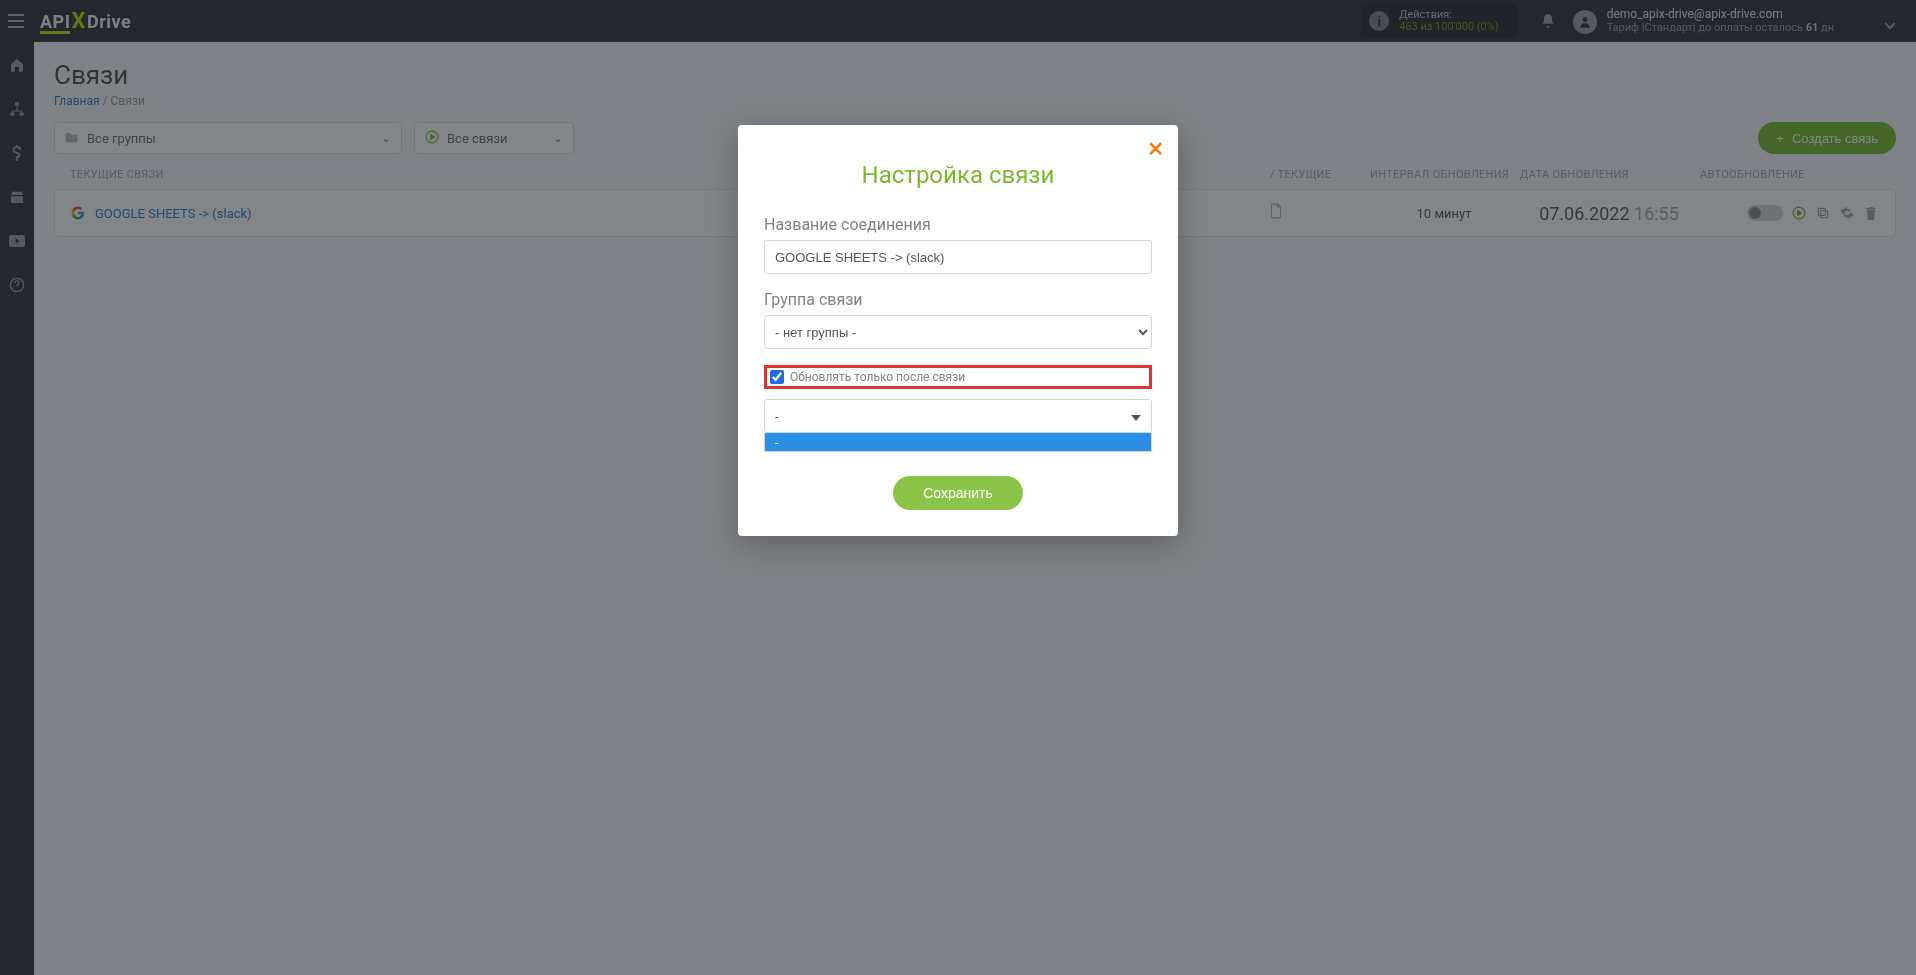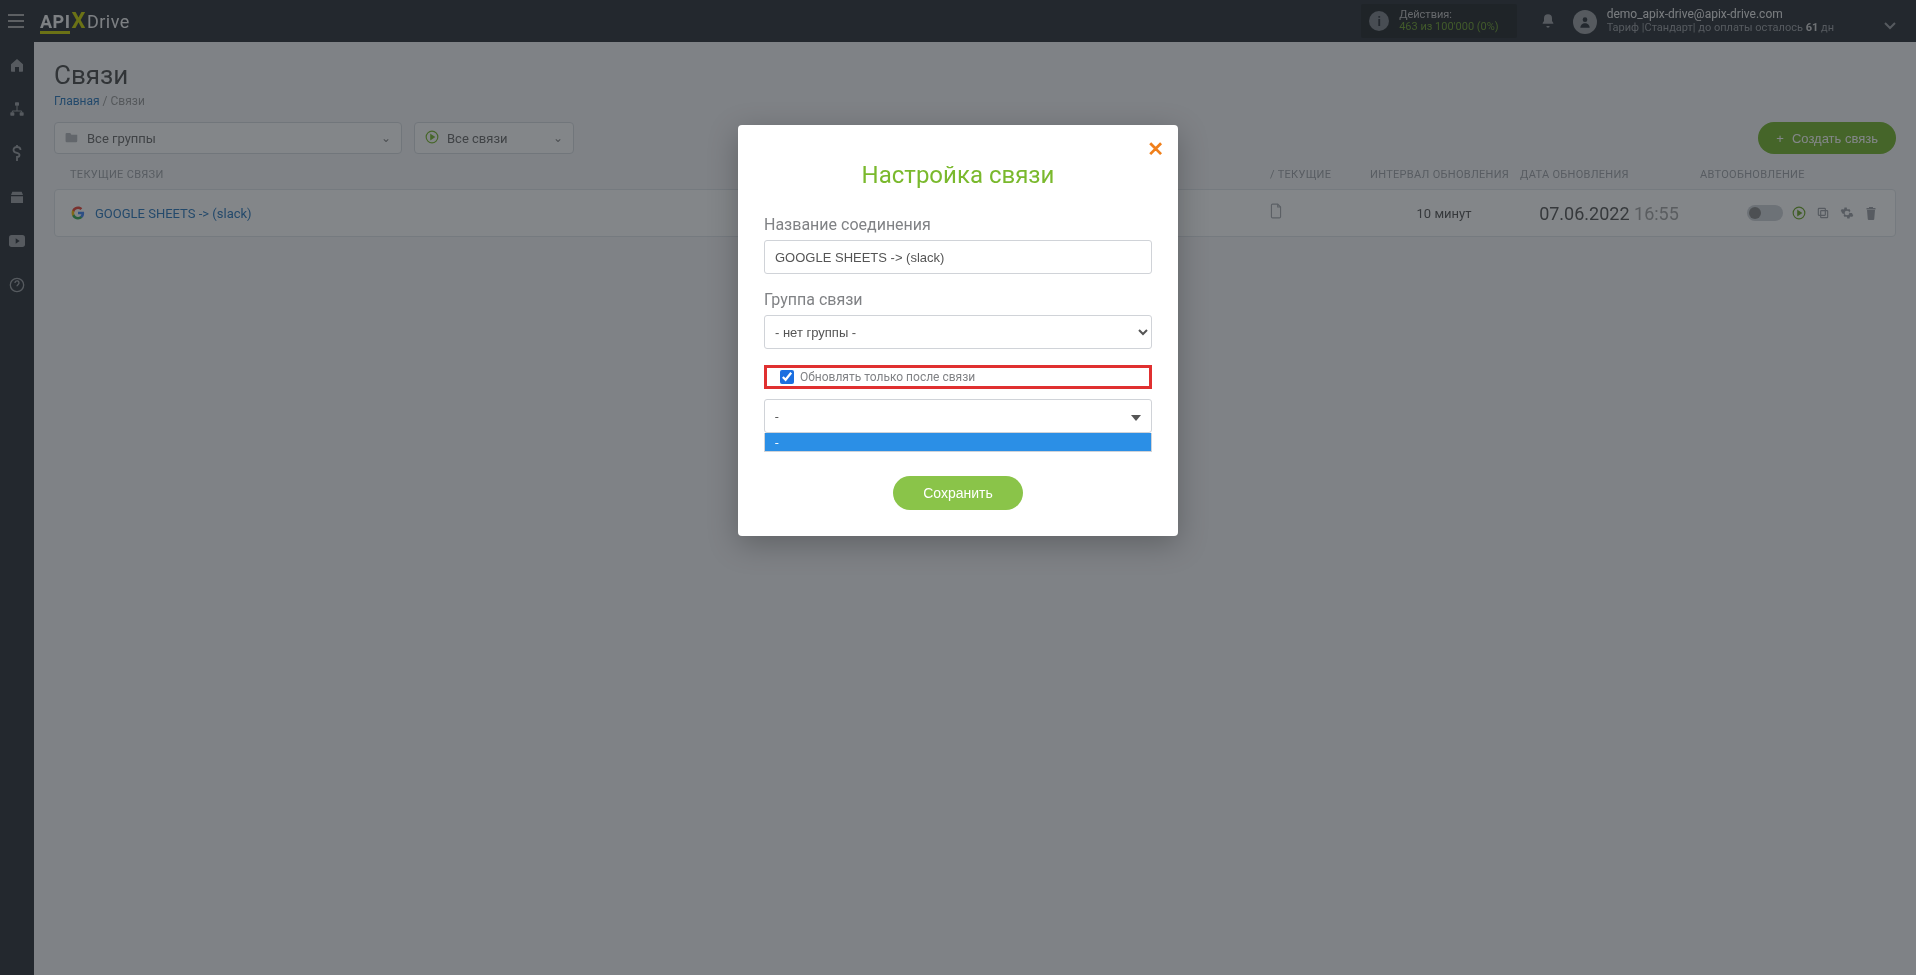--- a/index.html
+++ b/index.html
@@ -33,21 +33,21 @@
     font-weight: 700; font-size: 18px; letter-spacing: .5px;
     padding: 0 8px; color: #f1f1f1;
   }
   .logo .api { color: #f1f1f1; position: relative; }
   .logo .api::after {
     content: "";
     position: absolute; left: 0; right: 0; bottom: -2px;
     height: 3px; background: #c9d200;
   }
   .logo .x { color: #c9d200; font-size: 22px; margin: 0 1px; font-weight: 700; transform: translateY(-1px); }
-  .logo .drive { color: #f1f1f1; font-weight: 400; }
+  .logo .drive { color: #f1f1f1; font-weight: 700; }
   .topbar-spacer { flex: 1; }
   .actions-box {
     background: #222629;
     border-radius: 2px;
     padding: 4px 18px 4px 8px;
     display: flex; align-items: center; gap: 10px;
     margin-right: 16px;
     height: 34px;
   }
   .info-circle {
@@ -187,21 +187,21 @@
     margin-bottom:16px;
   }
   .select-native {
     width:100%; height:34px; border:1px solid #d0d3d8; border-radius:3px;
     padding:0 6px; font-size:13px; color:#555; background:#fff;
     margin-bottom:16px; cursor:pointer;
   }
   .checkbox-row {
     display:flex; align-items:flex-end; gap:6px;
     border: 3px solid #e03030;
-    padding: 2px 13px;
+    padding: 2px 3px;
     margin-bottom: 10px;
   }
   .checkbox-row input { width:14px; height:14px; accent-color:#1b6fe0; }
   .checkbox-row label { font-size:12px; color:#808285; }
 
   .open-select {
     width:100%; height:34px; border:1px solid #d0d3d8; border-radius:3px;
     display:flex; align-items:center; justify-content:space-between;
     padding:0 10px; font-size:13px; color:#555; cursor:pointer;
     background:#fff;

